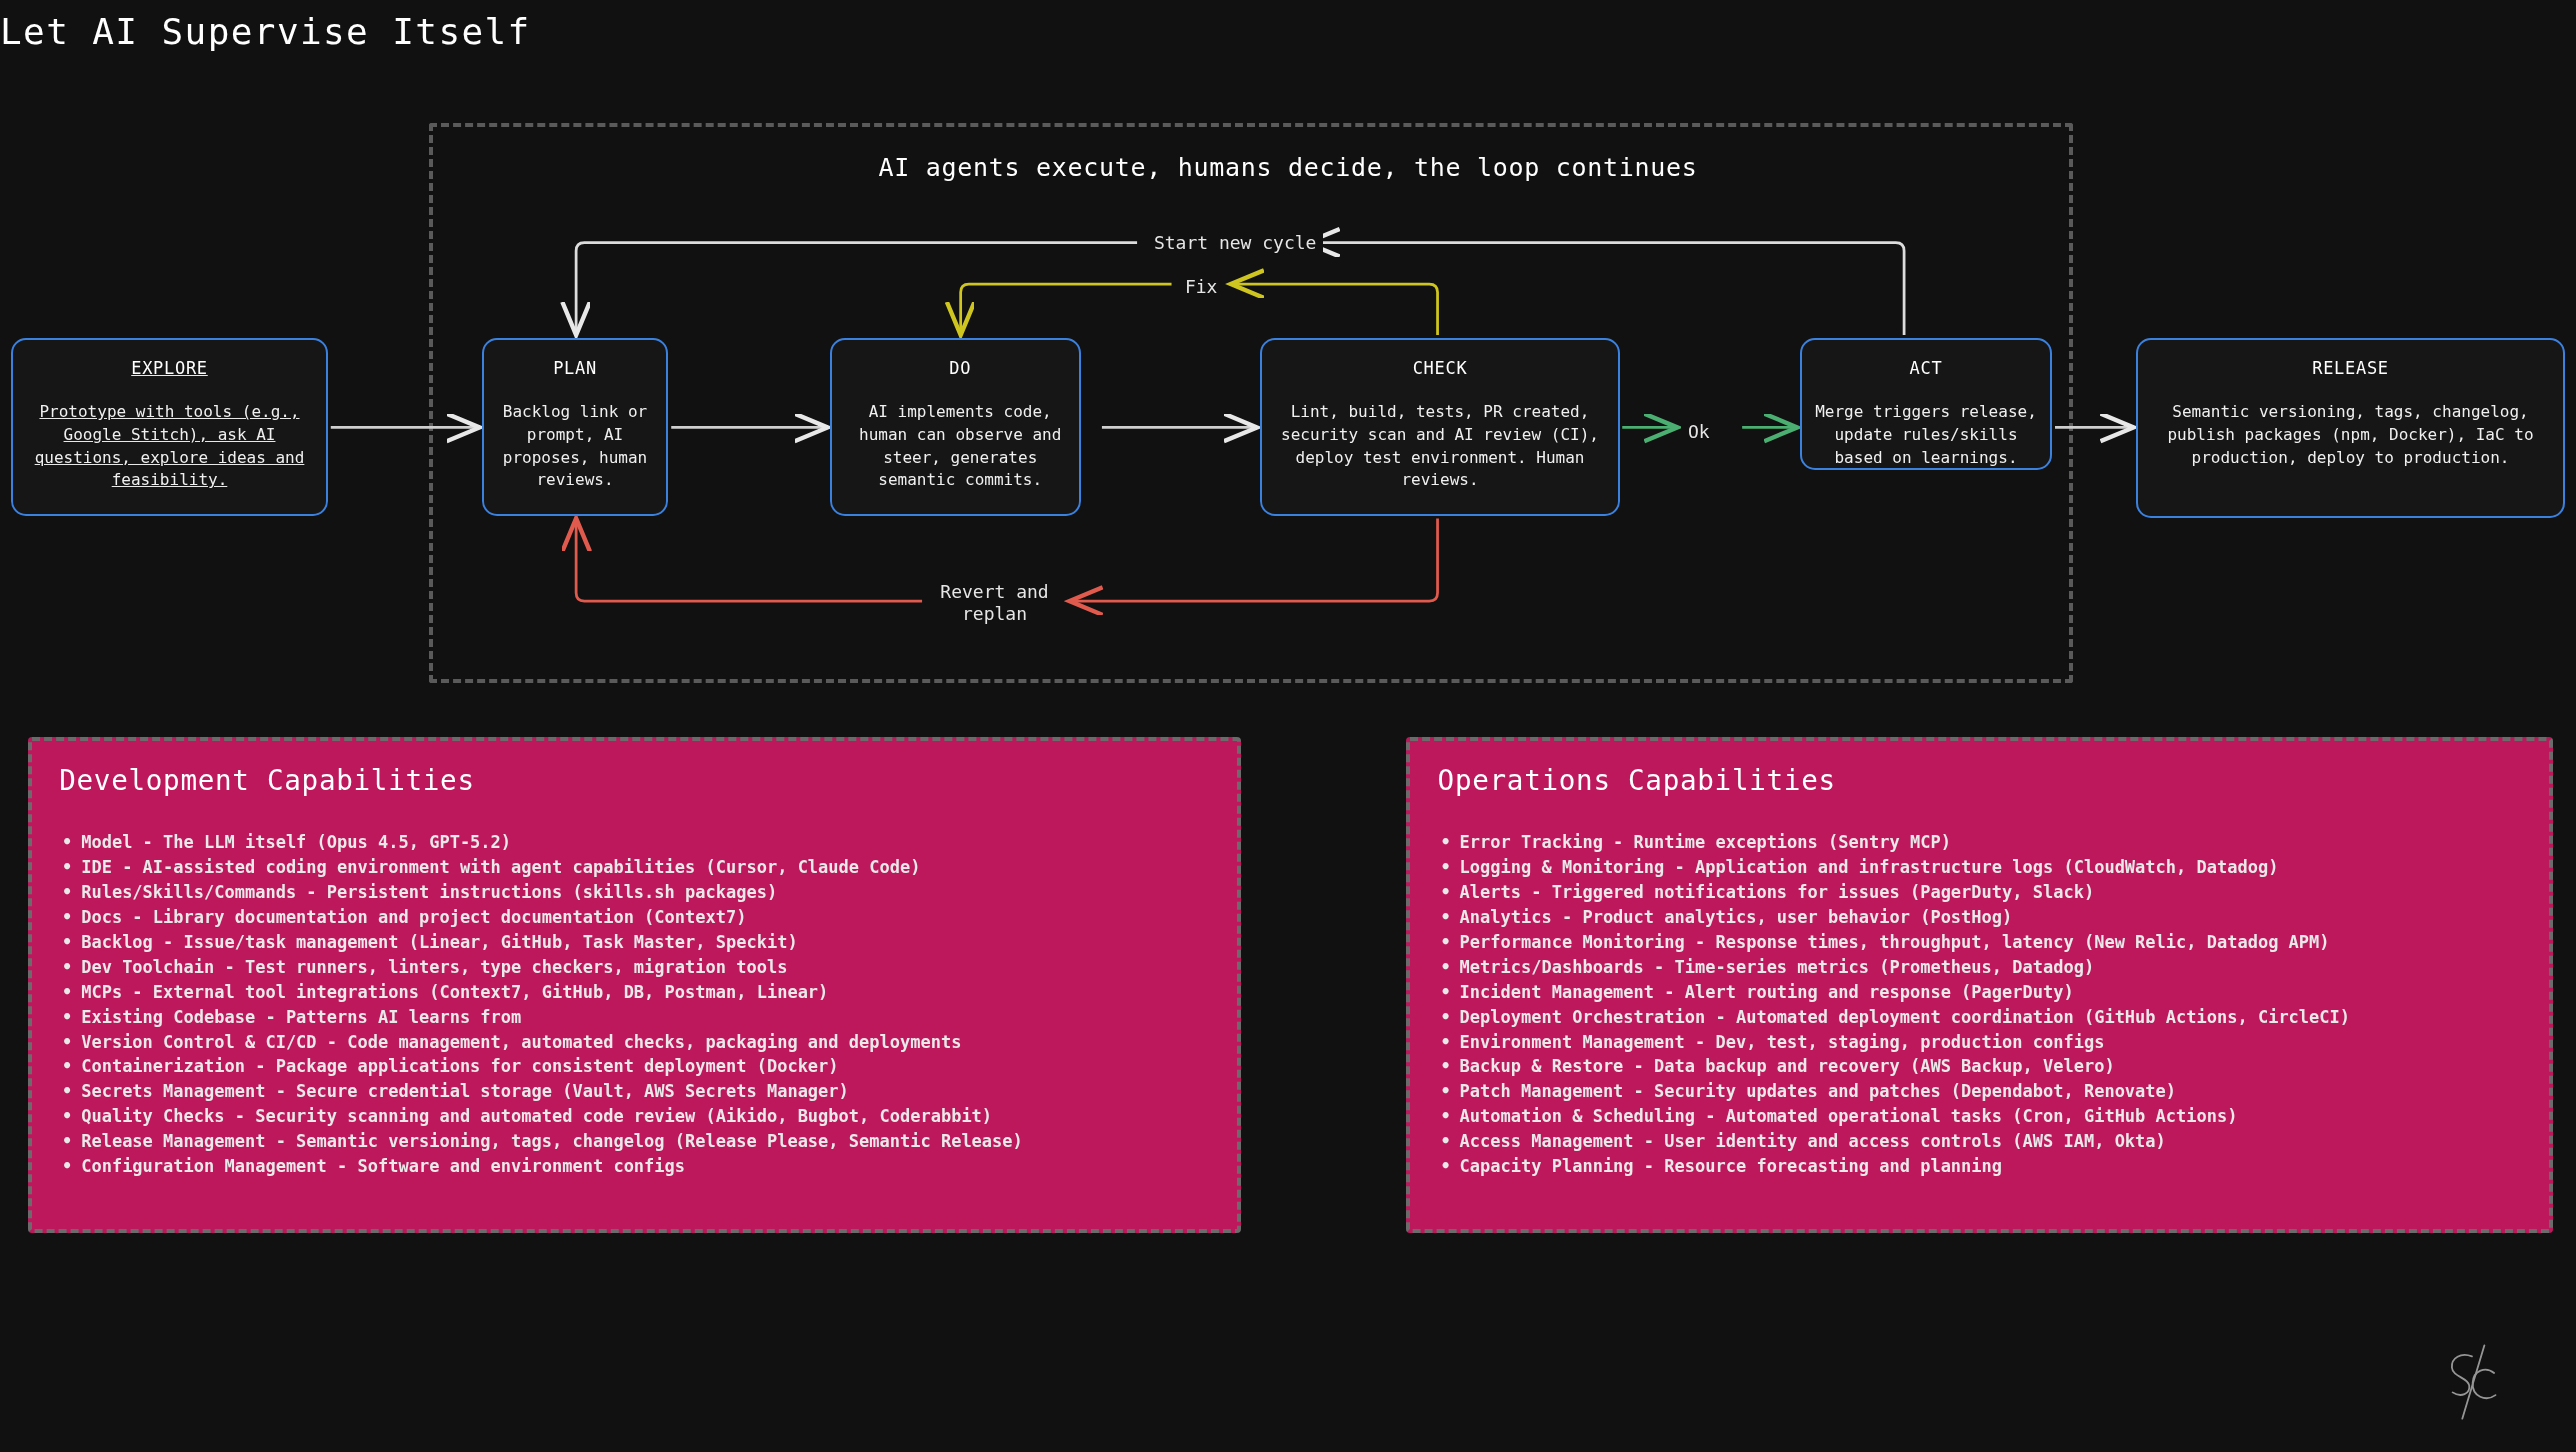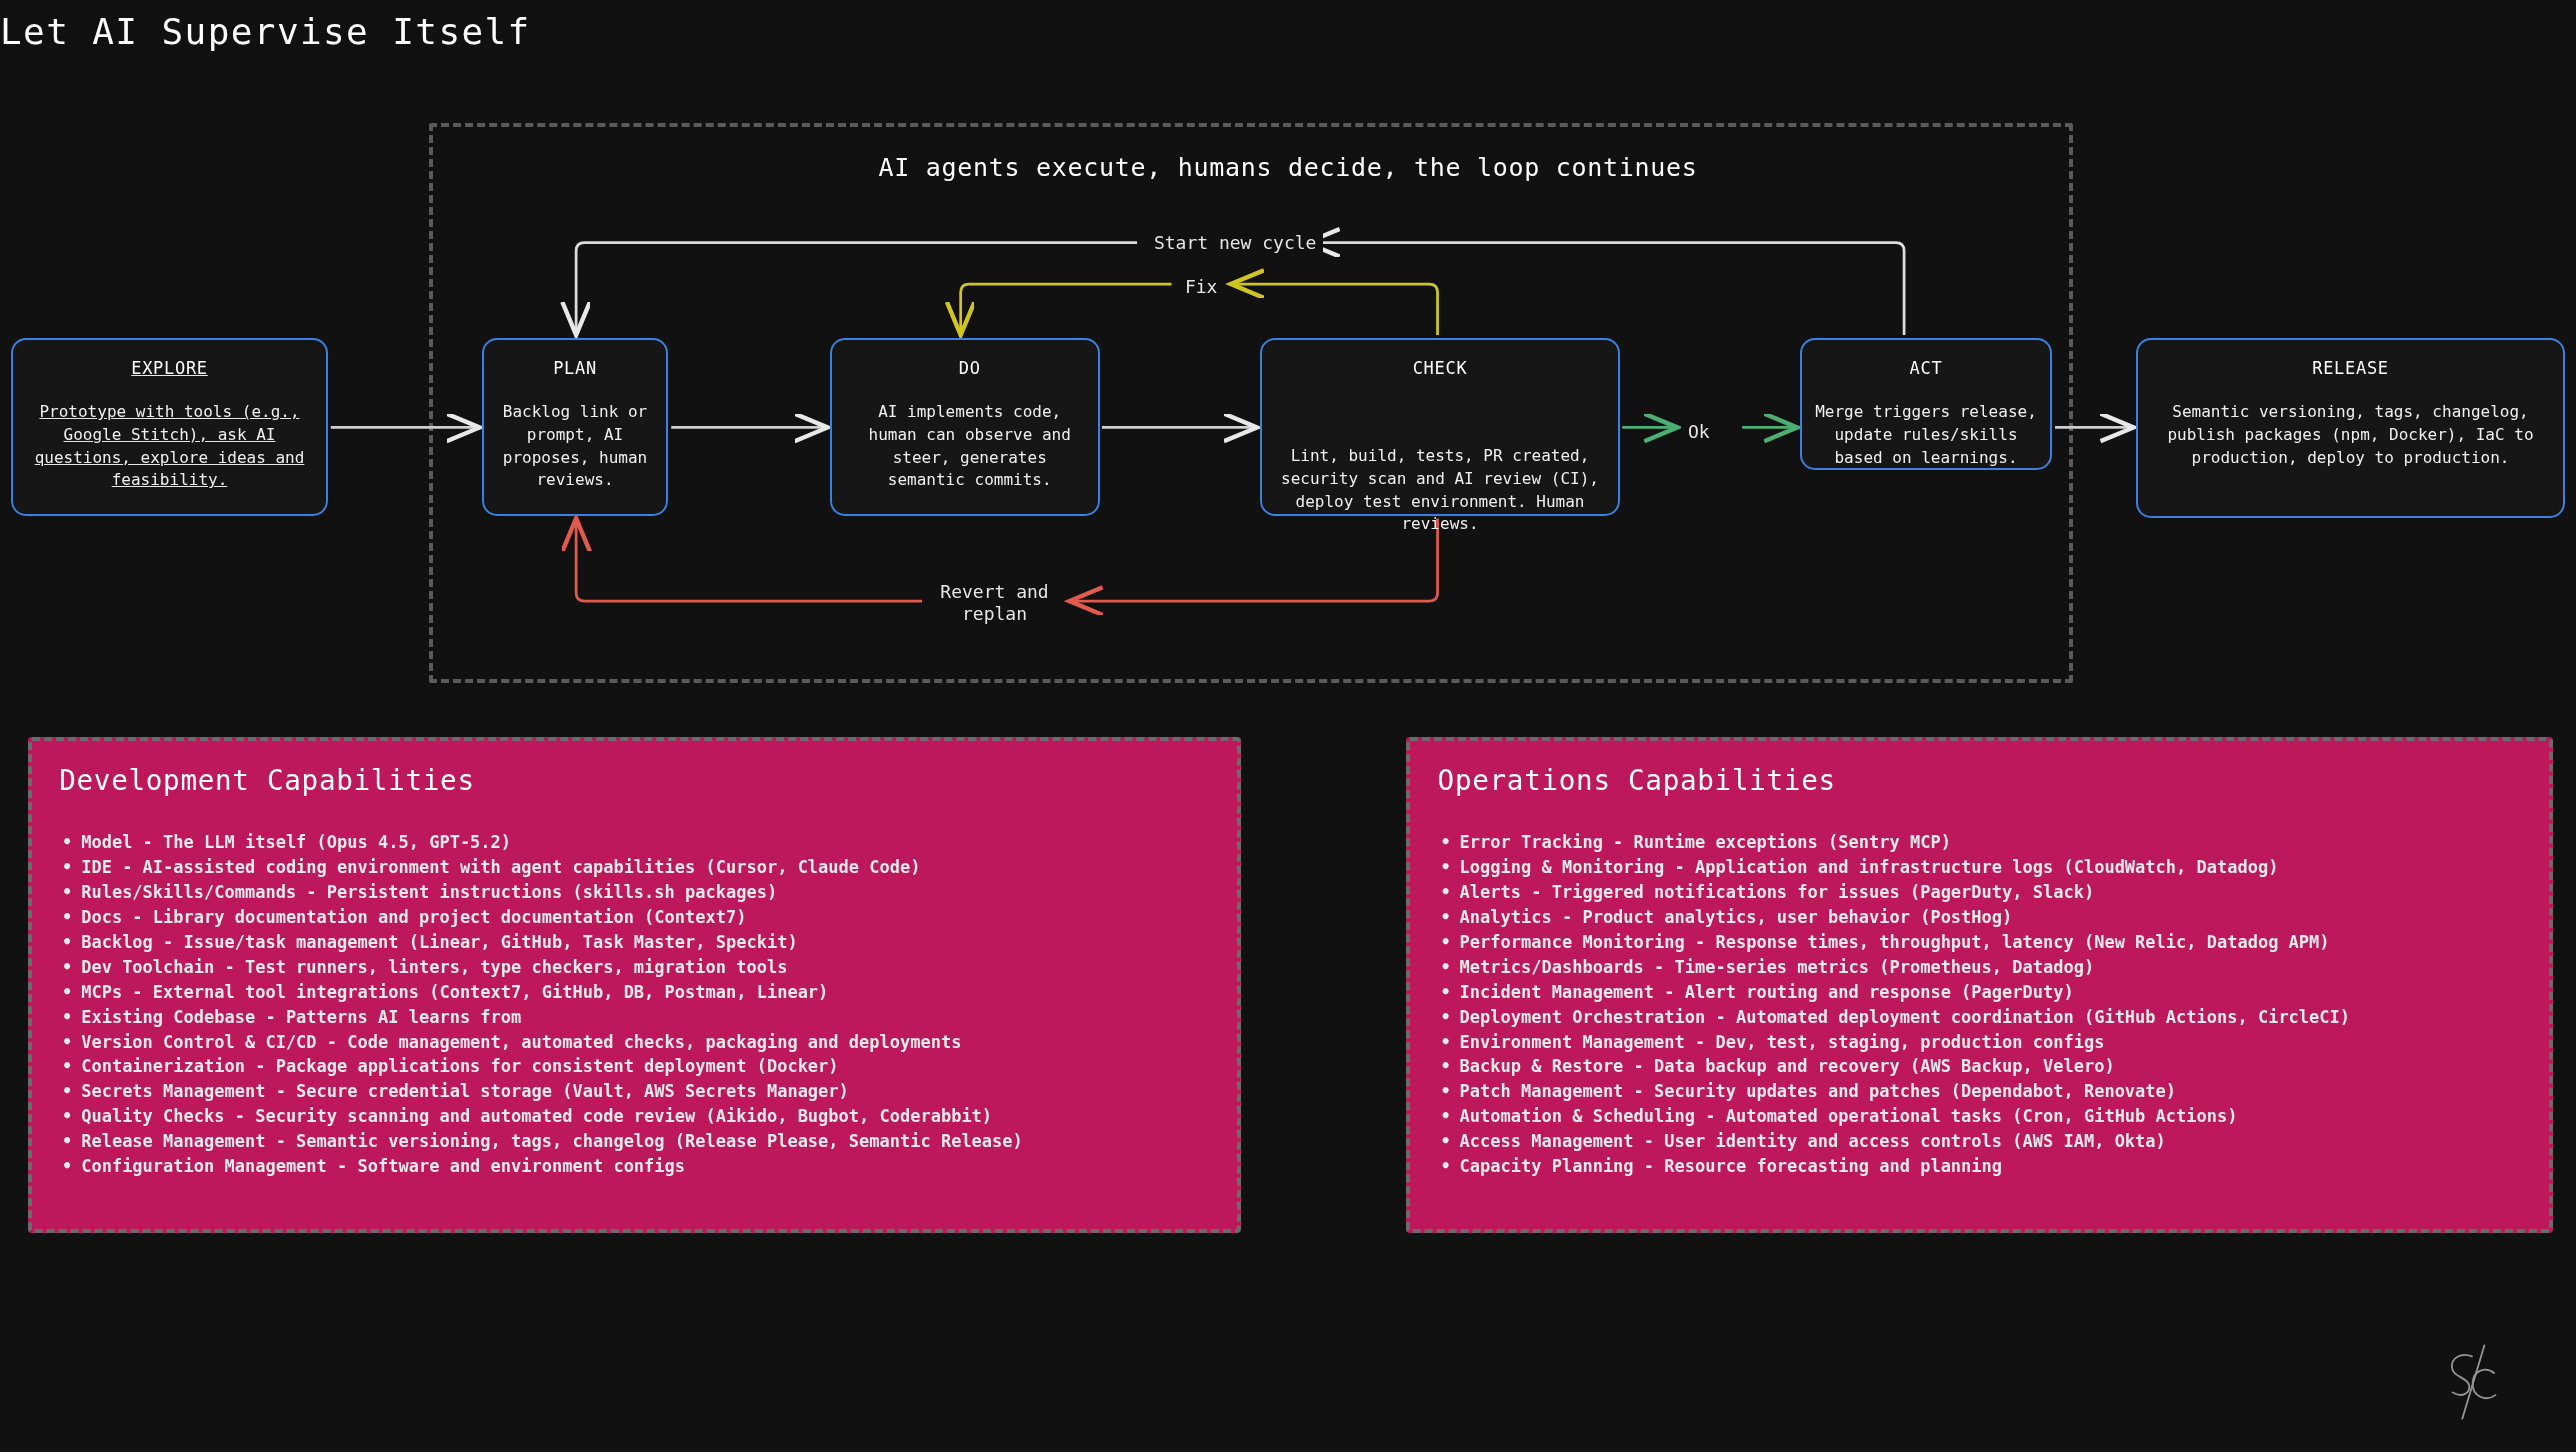--- a/index.html
+++ b/index.html
@@ -46,22 +46,22 @@
   }
   .stage .stage-title{
     font-size:17px; color:#ffffff; letter-spacing:0.7px; margin-top:5.5px;
   }
   .stage .stage-desc{
     font-size:16px; color:#f0f0f0; line-height:1.42; margin-top:23.4px;
   }
 
   .stage.explore{ left:11px;   top:338px; width:317px;  height:178px;text-decoration:underline; }
   .stage.plan   { left:482px;  top:338px; width:186px;  height:178px; }
-  .stage.do     { left:830px; top:338px; width:270px;  height:178px;padding-left:19px; }
-  .stage.check  { left:1260px; top:338px; width:360px;  height:178px;gap:44px; }
+  .stage.do     { left:830px; top:338px; width:251px;  height:178px;padding-left:19px; }
+  .stage.check  { left:1260px; top:338px; width:360px;  height:178px; }
   .stage.act    { left:1800px; top:338px; width:252px;  height:132px; }
   .stage.release{ left:2136px; top:338px; width:429px;  height:180px; }
 
   
   .edge-label{
     position:absolute; font-size:18px; color:#e6e6e6;
     background:#111111; padding:0 6.9px; white-space:nowrap;
     text-align:center; line-height:1.2;
   }
   .lbl-startnew{ left:1147px; top:232px; }

